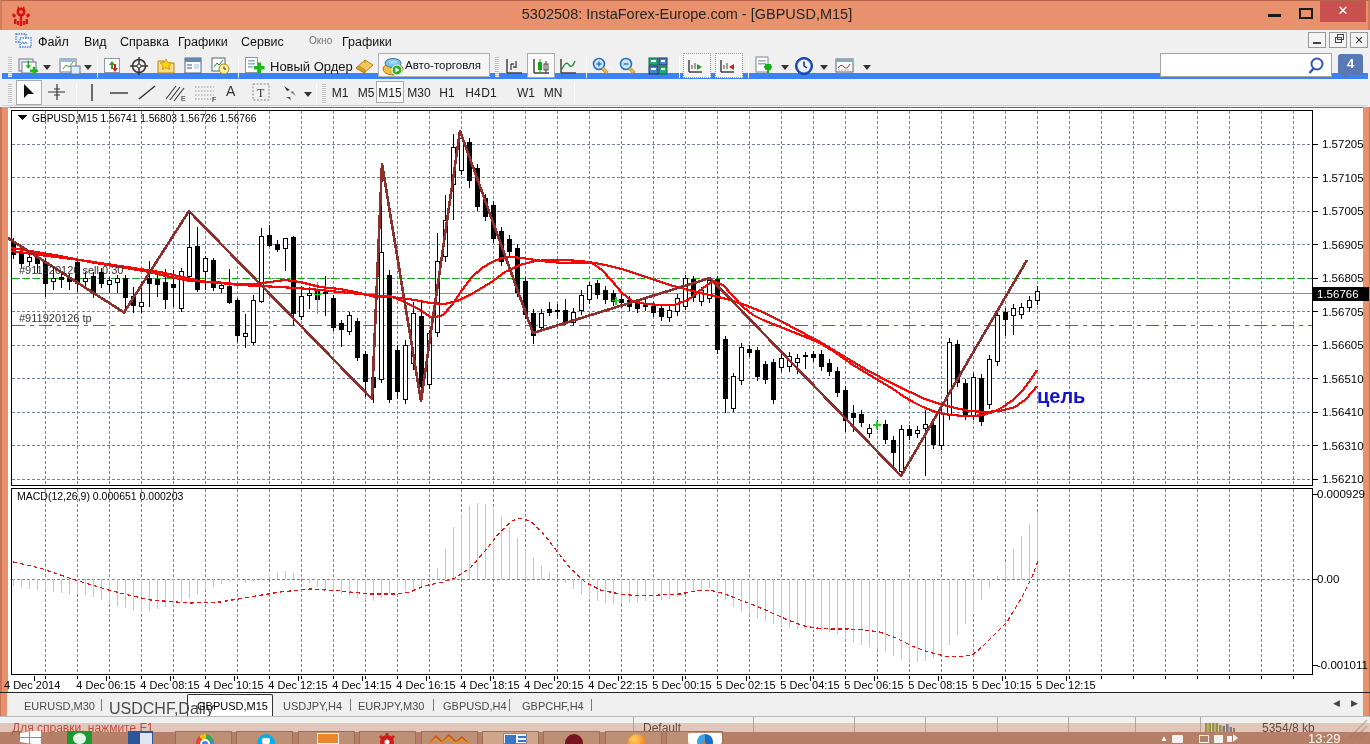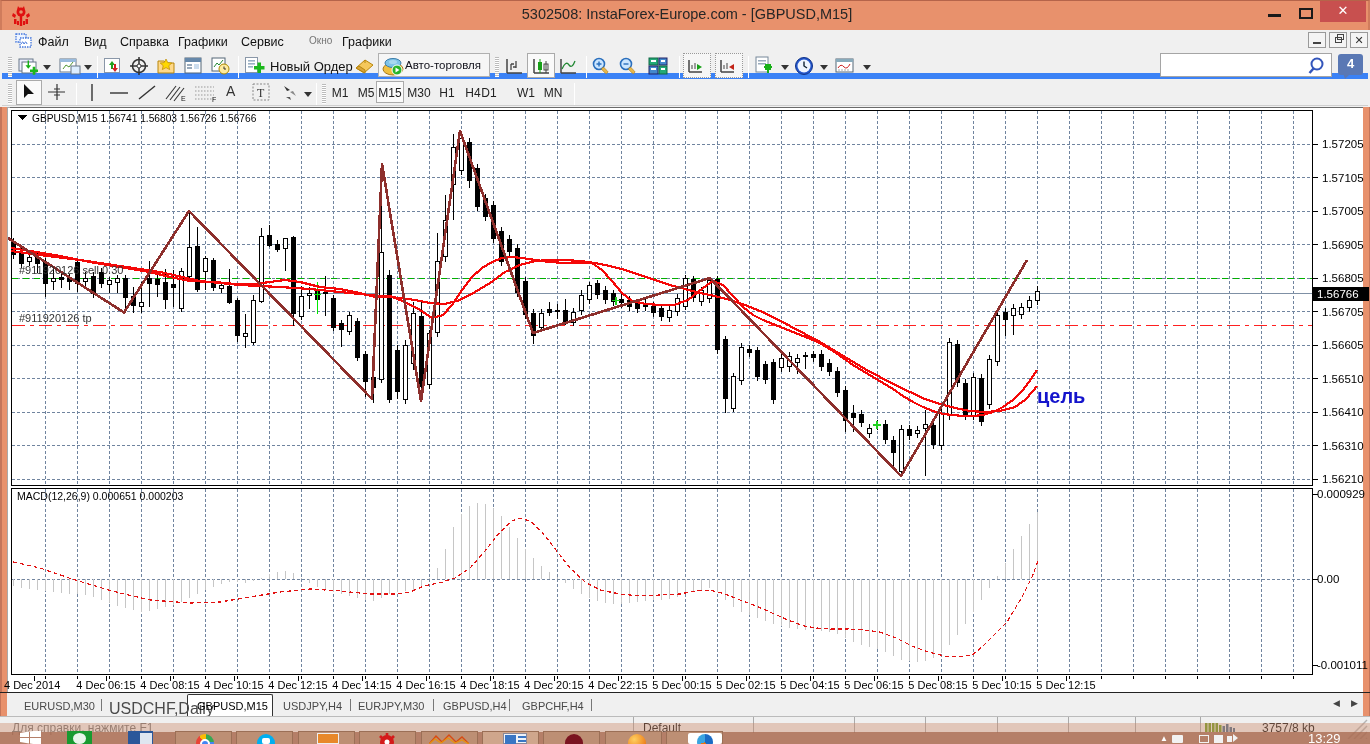--- a/index.html
+++ b/index.html
@@ -884,21 +884,21 @@
 <div class="abs" style="left:443px;top:700px;font-size:11px;color:#4a4a4a">GBPUSD,H4</div>
 <div class="abs" style="left:522px;top:700px;font-size:11px;color:#4a4a4a">GBPCHF,H4</div>
 <div class="abs" style="left:100.5px;top:699px;width:1px;height:12px;background:#777"></div>
 <div class="abs" style="left:349.5px;top:699px;width:1px;height:12px;background:#777"></div>
 <div class="abs" style="left:432.5px;top:699px;width:1px;height:12px;background:#777"></div>
 <div class="abs" style="left:508.5px;top:699px;width:1px;height:12px;background:#777"></div>
 <div class="abs" style="left:590.5px;top:699px;width:1px;height:12px;background:#777"></div>
 <div class="abs" style="left:1333px;top:698px;font-size:9px;color:#444">◀</div>
 <div class="abs" style="left:1351px;top:698px;font-size:9px;color:#444">▶</div>
 <div class="abs" style="left:0;top:716px;width:1370px;height:28px;background:#f0f0f0;border-top:1px solid #bbb">
-<div class="abs" style="left:12px;top:4px;font-size:12px;color:#737373">Для справки, нажмите F1</div>
+<div class="abs" style="left:12px;top:4px;font-size:12px;color:#b91c1c">Для справки, нажмите F1</div>
 <div class="abs" style="left:633px;top:0;width:1px;height:28px;background:#aaa"></div>
 <div class="abs" style="left:643px;top:4px;font-size:12px;color:#111">Default</div>
 <div class="abs" style="left:753px;top:0;width:1px;height:16px;background:#aaa"></div>
 <div class="abs" style="left:854px;top:0;width:1px;height:16px;background:#aaa"></div>
 <div class="abs" style="left:925px;top:0;width:1px;height:16px;background:#aaa"></div>
 <div class="abs" style="left:997px;top:0;width:1px;height:16px;background:#aaa"></div>
 <div class="abs" style="left:1068px;top:0;width:1px;height:16px;background:#aaa"></div>
 <div class="abs" style="left:1135px;top:0;width:1px;height:16px;background:#aaa"></div>
 <div class="abs" style="left:1200px;top:0;width:1px;height:16px;background:#aaa"></div>
 <svg class="abs" style="left:1205px;top:5px" width="30" height="13">
@@ -907,21 +907,21 @@
         <rect x="3.5" y="1" width="2.5" height="9" fill="#6b9a1f"></rect>
         <rect x="7" y="1" width="2.5" height="9" fill="#6b9a1f"></rect>
         <rect x="10.5" y="1" width="2.5" height="9" fill="#6b9a1f"></rect>
         <rect x="14" y="3" width="2.5" height="7" fill="#6b9a1f"></rect>
         <rect x="17.5" y="4" width="2.5" height="6" fill="#4a6b88"></rect>
         <rect x="21" y="2" width="2.5" height="8" fill="#4a6b88"></rect>
         <rect x="24.5" y="5" width="2.5" height="5" fill="#4a6b88"></rect>
         <rect x="28" y="6" width="2" height="4" fill="#4a6b88"></rect>
 </g>
     </svg>
-<div class="abs" style="left:1262px;top:4px;font-size:12px;color:#111">3757/8 kb</div>
+<div class="abs" style="left:1262px;top:4px;font-size:12px;color:#111">5354/8 kb</div>
 <svg class="abs" style="left:1345px;top:2px" width="23" height="20">
       <g stroke="#b5b5b5" stroke-width="1.5">
         <line x1="22" y1="1" x2="3" y2="20"></line>
         <line x1="22" y1="7" x2="9" y2="20"></line>
         <line x1="22" y1="13" x2="15" y2="20"></line>
         <line x1="22" y1="19" x2="21" y2="20"></line>
       </g>
     </svg>
 </div>
 <div class="abs" style="left:0;top:723px;width:1370px;height:9px;background:rgba(205,140,110,0.42)"></div>

